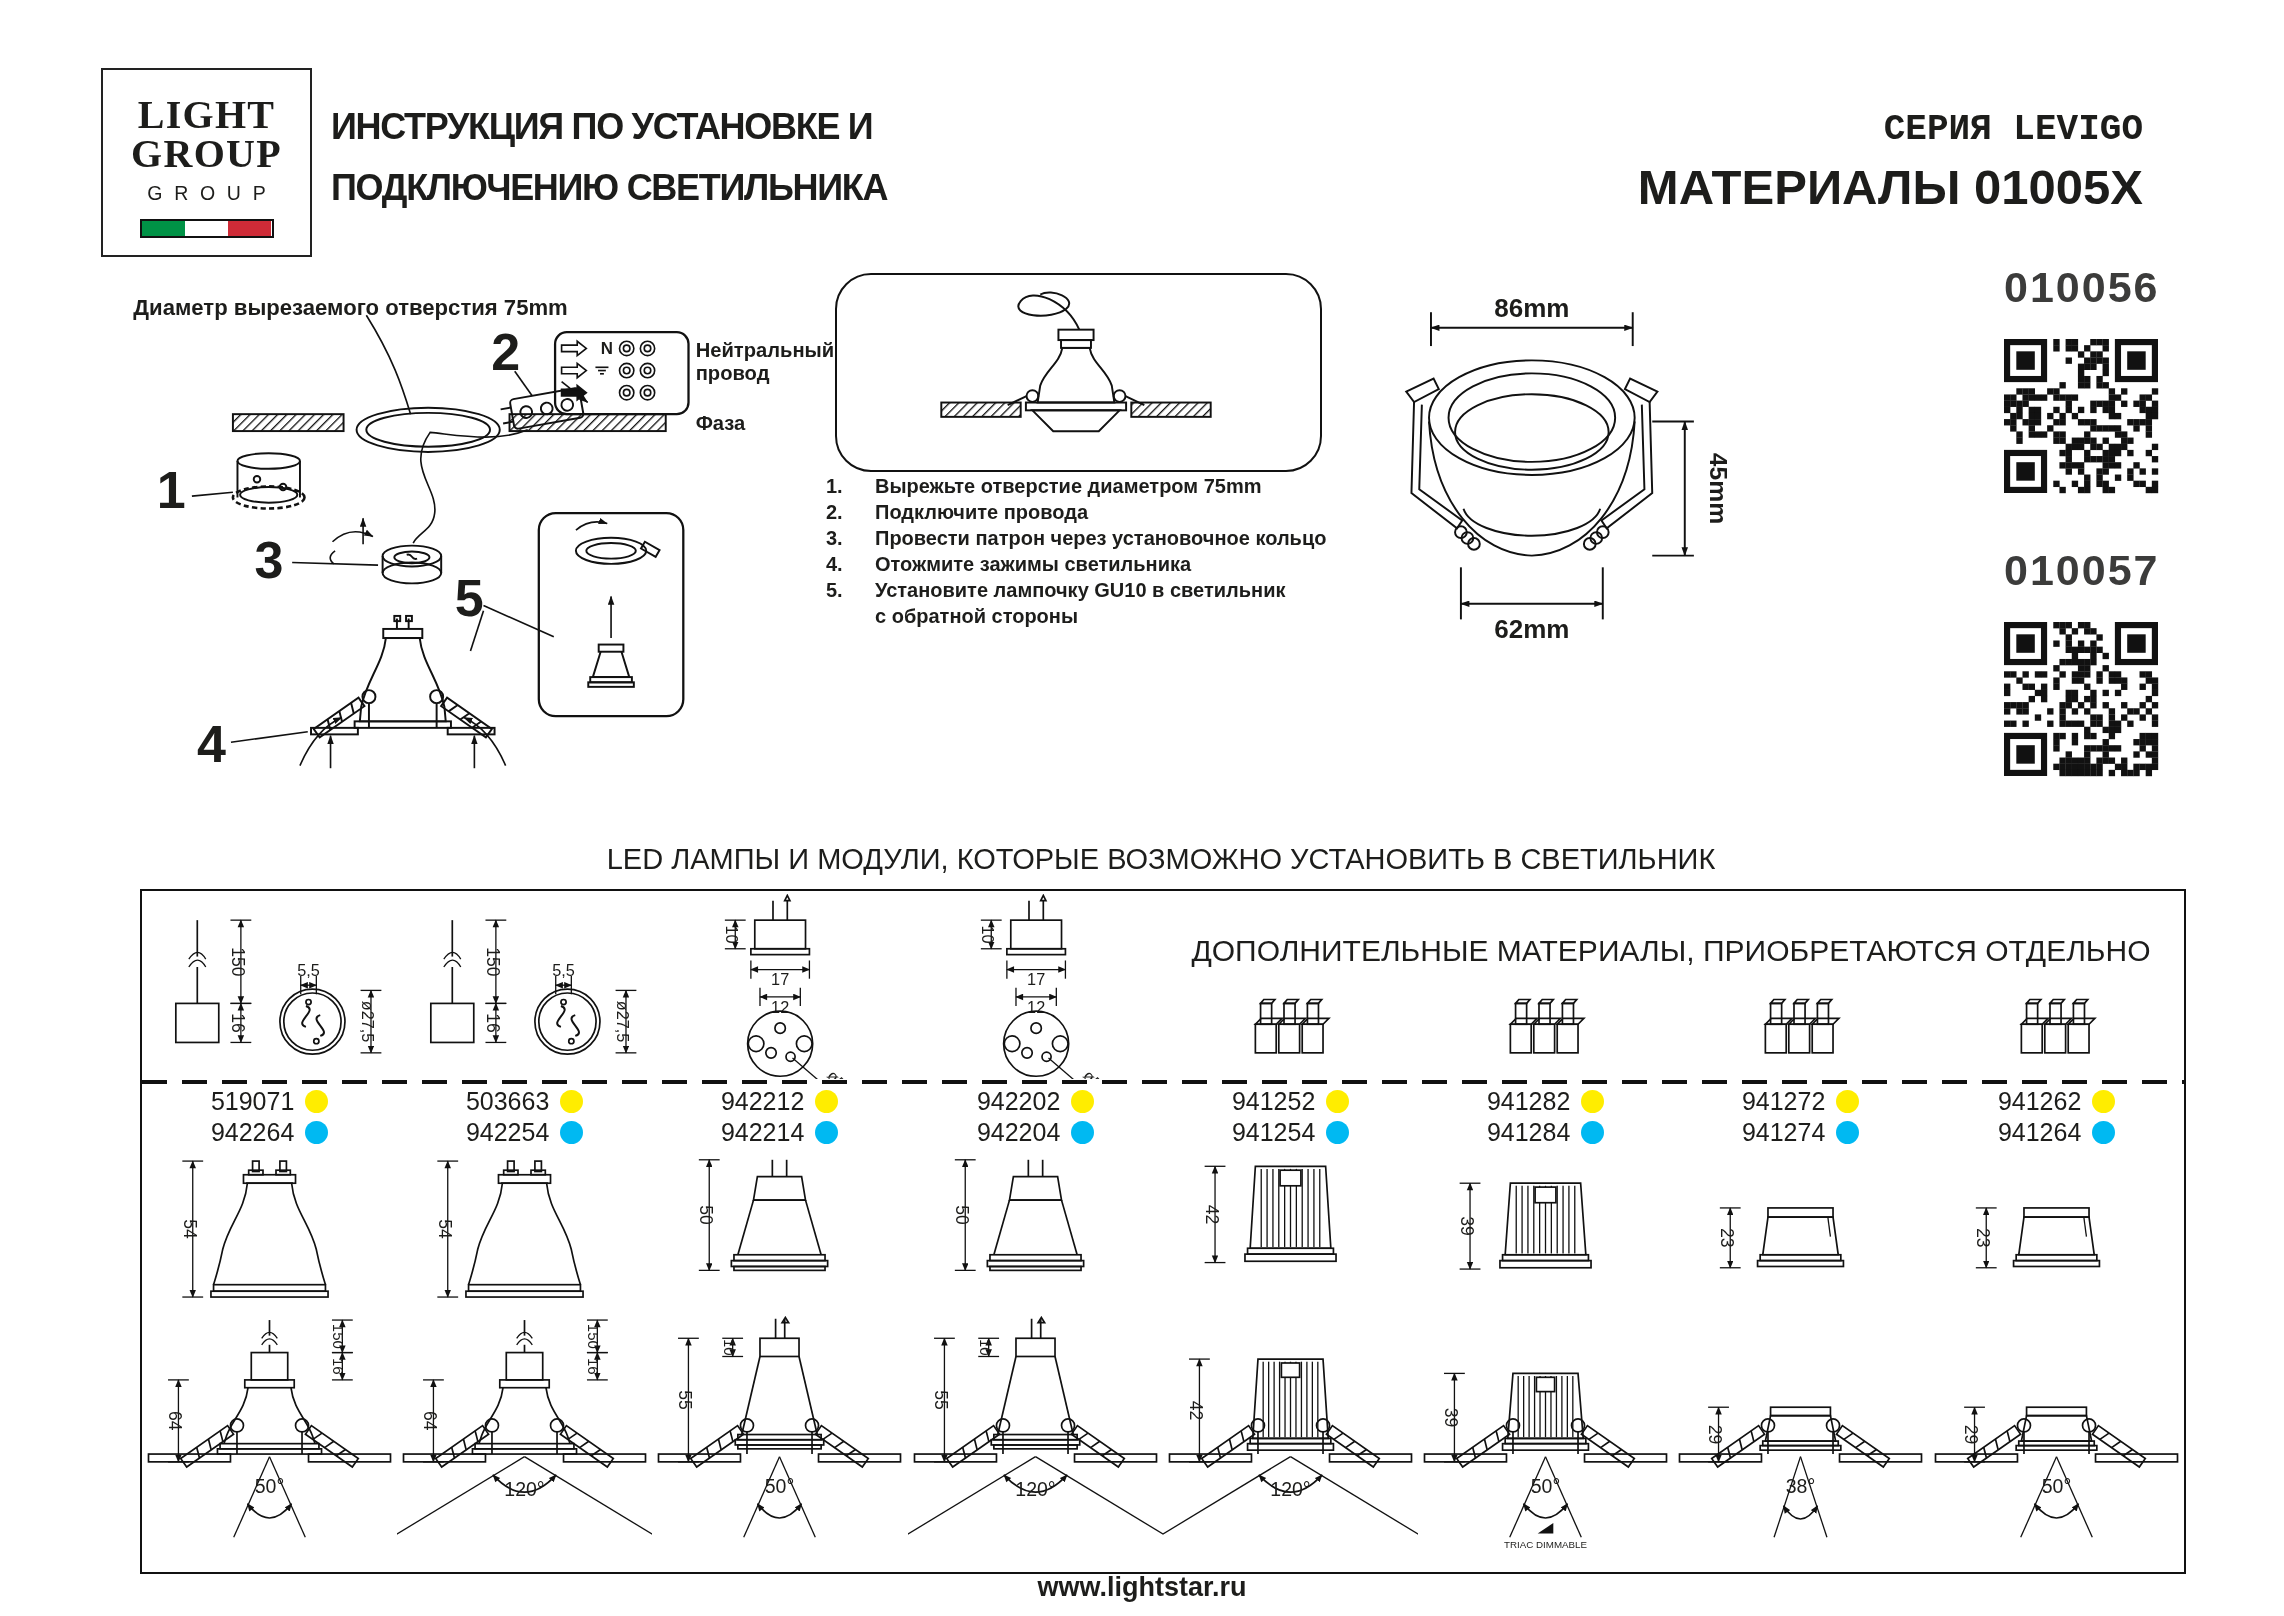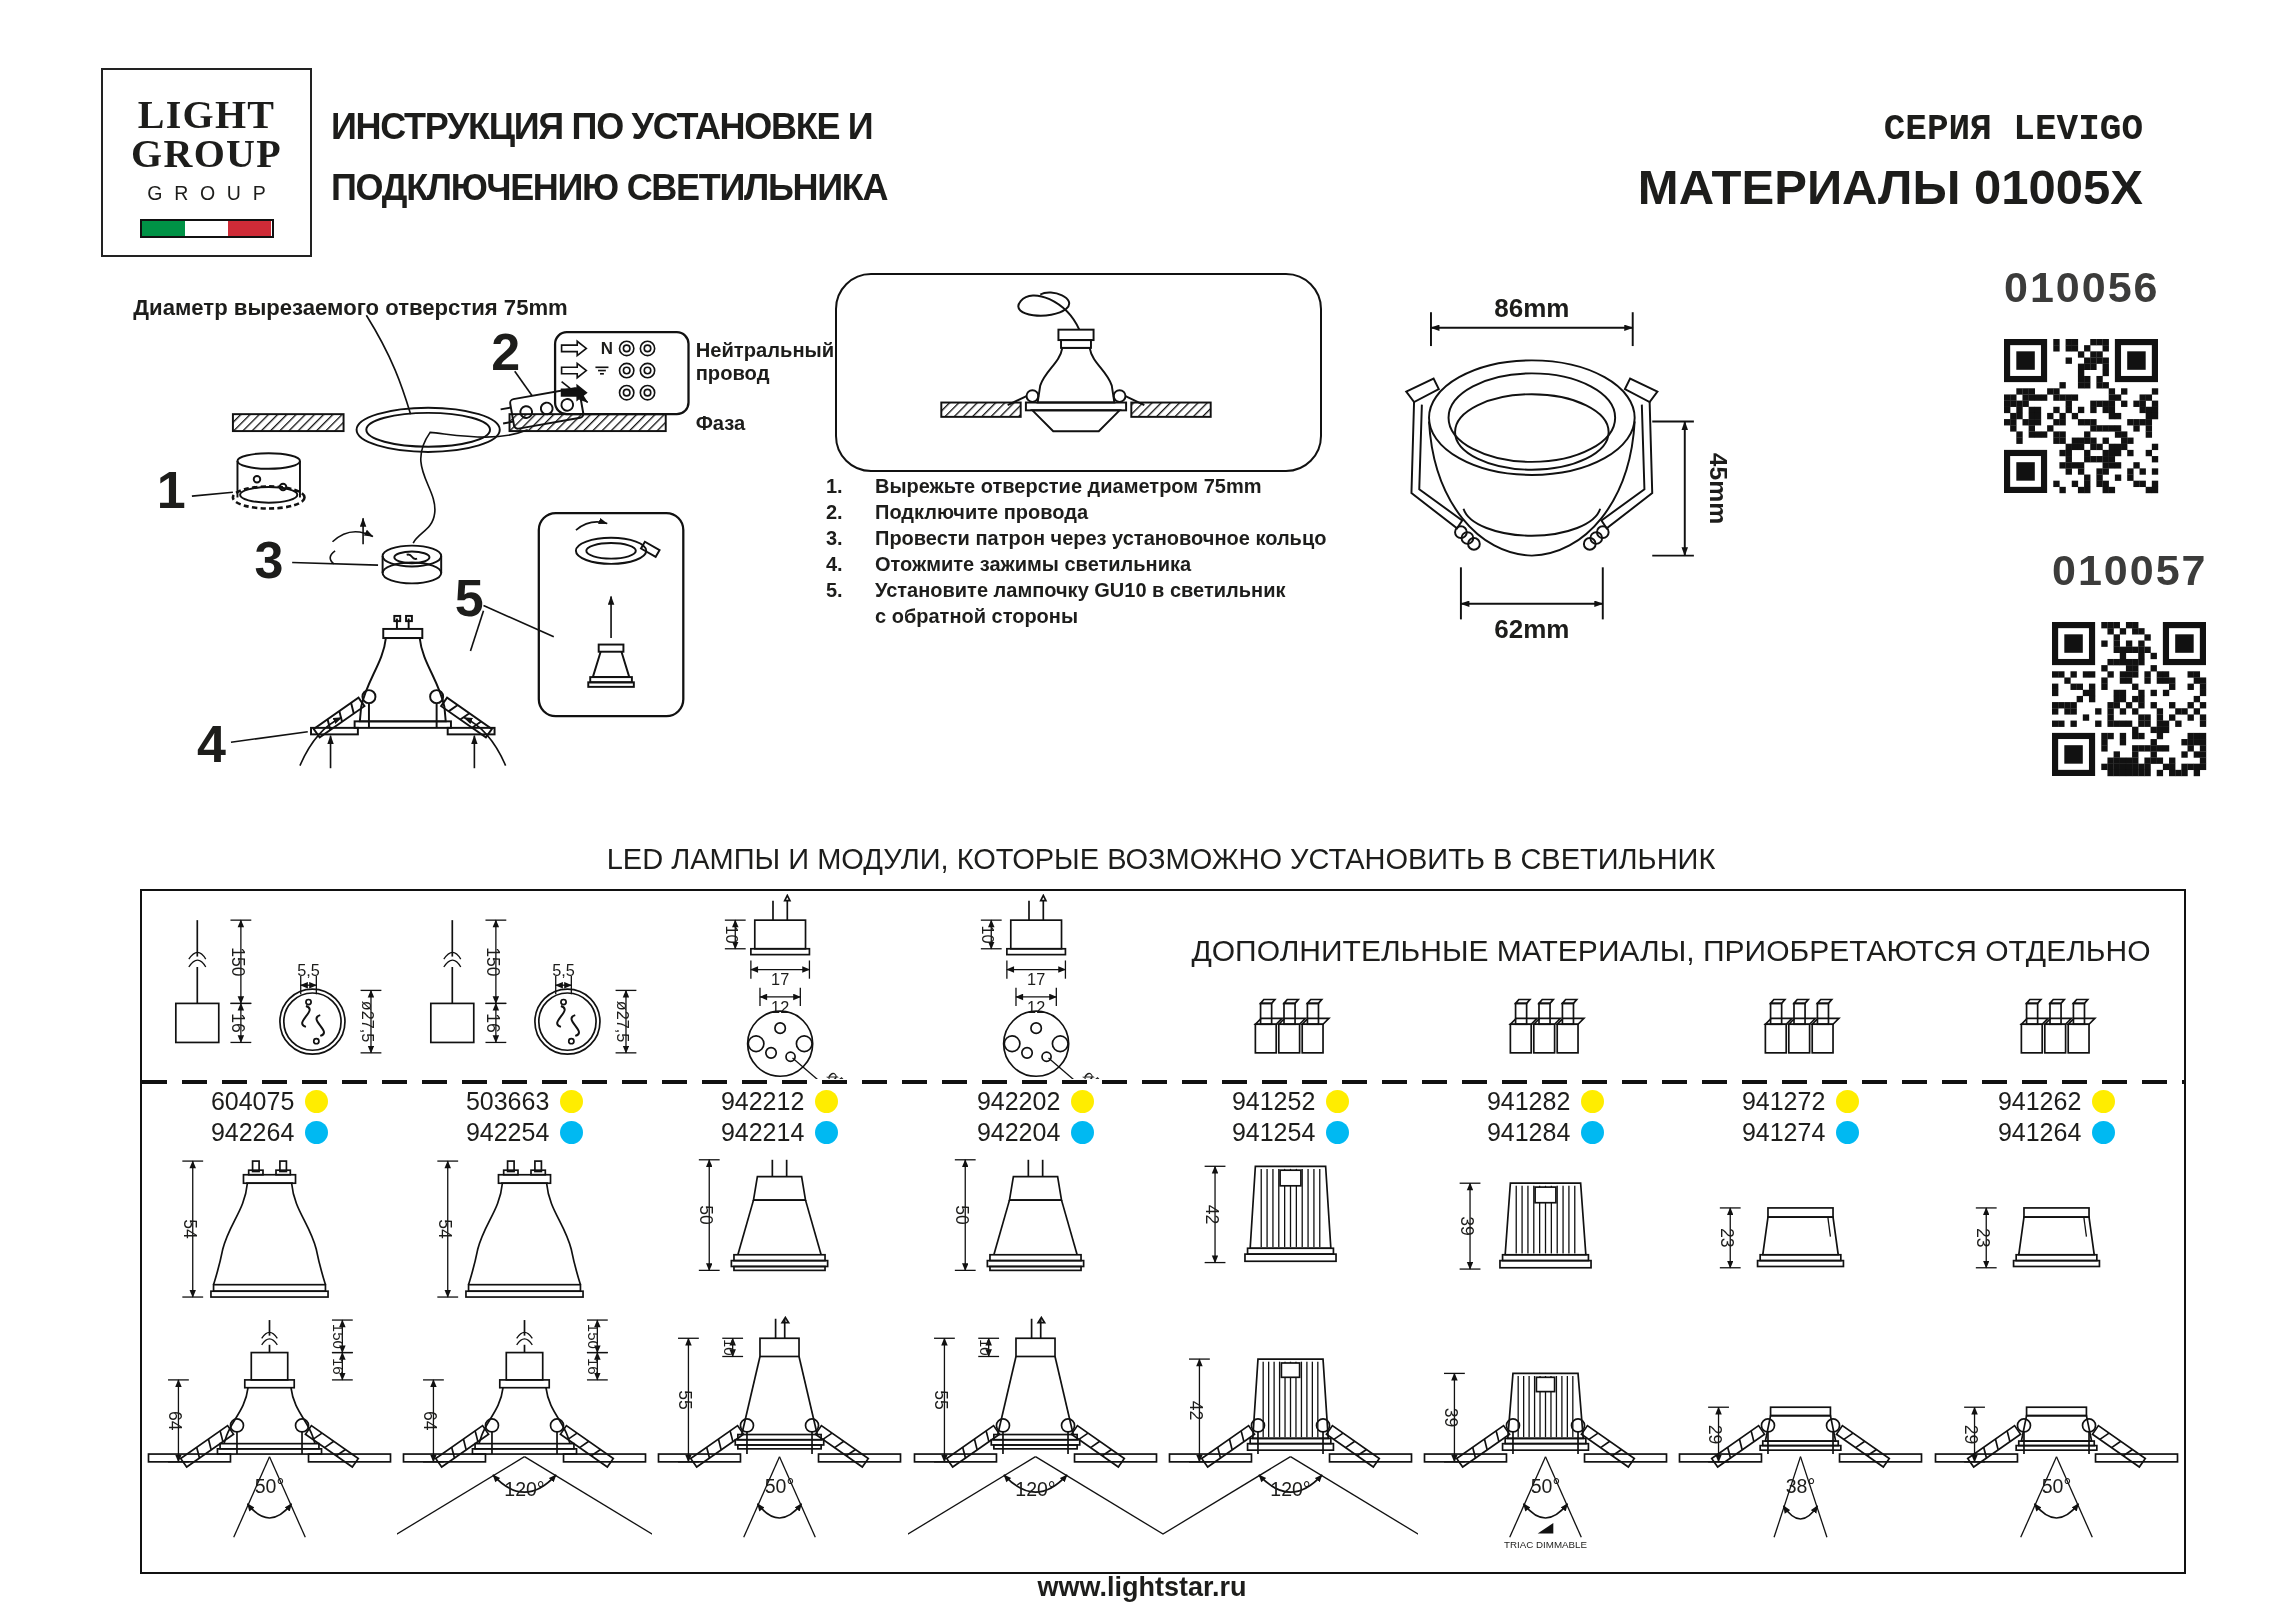--- a/index.html
+++ b/index.html
@@ -263,21 +263,21 @@
       <rect x="9.44" y="9.44" width="47.199999999999996" height="47.199999999999996" fill="#fff"></rect>
       <rect x="18.88" y="18.88" width="28.32" height="28.32" fill="#111"></rect>
       <rect x="169.92" y="0" width="66.08" height="66.08" fill="#111"></rect>
       <rect x="179.35999999999999" y="9.44" width="47.199999999999996" height="47.199999999999996" fill="#fff"></rect>
       <rect x="188.79999999999998" y="18.88" width="28.32" height="28.32" fill="#111"></rect>
       <rect x="0" y="169.92" width="66.08" height="66.08" fill="#111"></rect>
       <rect x="9.44" y="179.35999999999999" width="47.199999999999996" height="47.199999999999996" fill="#fff"></rect>
       <rect x="18.88" y="188.79999999999998" width="28.32" height="28.32" fill="#111"></rect>
     </svg>
 </div>
-<div class="abs" style="left:2004px;top:546px;margin-left:48px;">
+<div class="abs" style="left:2004px;top:546px;">
   <div class="qr-label">010057</div>
   <svg id="qr1" width="154" height="154" viewBox="0 0 236 236" style="margin-top:27px;">
       <rect x="75.52" y="0" width="9.74" height="9.74" fill="#111"></rect>
       <rect x="84.96" y="0" width="9.74" height="9.74" fill="#111"></rect>
       <rect x="94.39999999999999" y="0" width="9.74" height="9.74" fill="#111"></rect>
       <rect x="113.28" y="0" width="9.74" height="9.74" fill="#111"></rect>
       <rect x="122.72" y="0" width="9.74" height="9.74" fill="#111"></rect>
       <rect x="84.96" y="9.44" width="9.74" height="9.74" fill="#111"></rect>
       <rect x="103.83999999999999" y="9.44" width="9.74" height="9.74" fill="#111"></rect>
       <rect x="122.72" y="9.44" width="9.74" height="9.74" fill="#111"></rect>
@@ -744,21 +744,21 @@
    <text x="256" y="126" font-size="25" text-anchor="middle" stroke="none" fill="#1d1d1b">5,5</text> 
               <line x1="336" y1="148" x2="368" y2="148" stroke-width="2"></line>
               <line x1="336" y1="244" x2="368" y2="244" stroke-width="2"></line>
    <line x1="352" y1="148" x2="352" y2="244" marker-start="url(#bu0)" marker-end="url(#au0)" stroke-width="2"></line>
    <text x="338" y="196" font-size="25" text-anchor="middle" stroke="none" fill="#1d1d1b" transform="rotate(90 338 196)">ø27,5</text>
             </g>
           </svg>
         </div>
      <div class="codes">
           <div class="code-row">
-       <span class="code-txt">604075</span>
+       <span class="code-txt">519071</span>
        <span class="dot" style="background:#ffed00"></span>
      </div>
           <div class="code-row">
        <span class="code-txt">942264</span>
        <span class="dot" style="background:#00b9f2"></span>
      </div>
         </div>
      <div class="abs" style="top:266px;left:0;">
           <svg width="255" height="163" viewBox="0 0 392 250" style="overflow:hidden">
   <defs>

